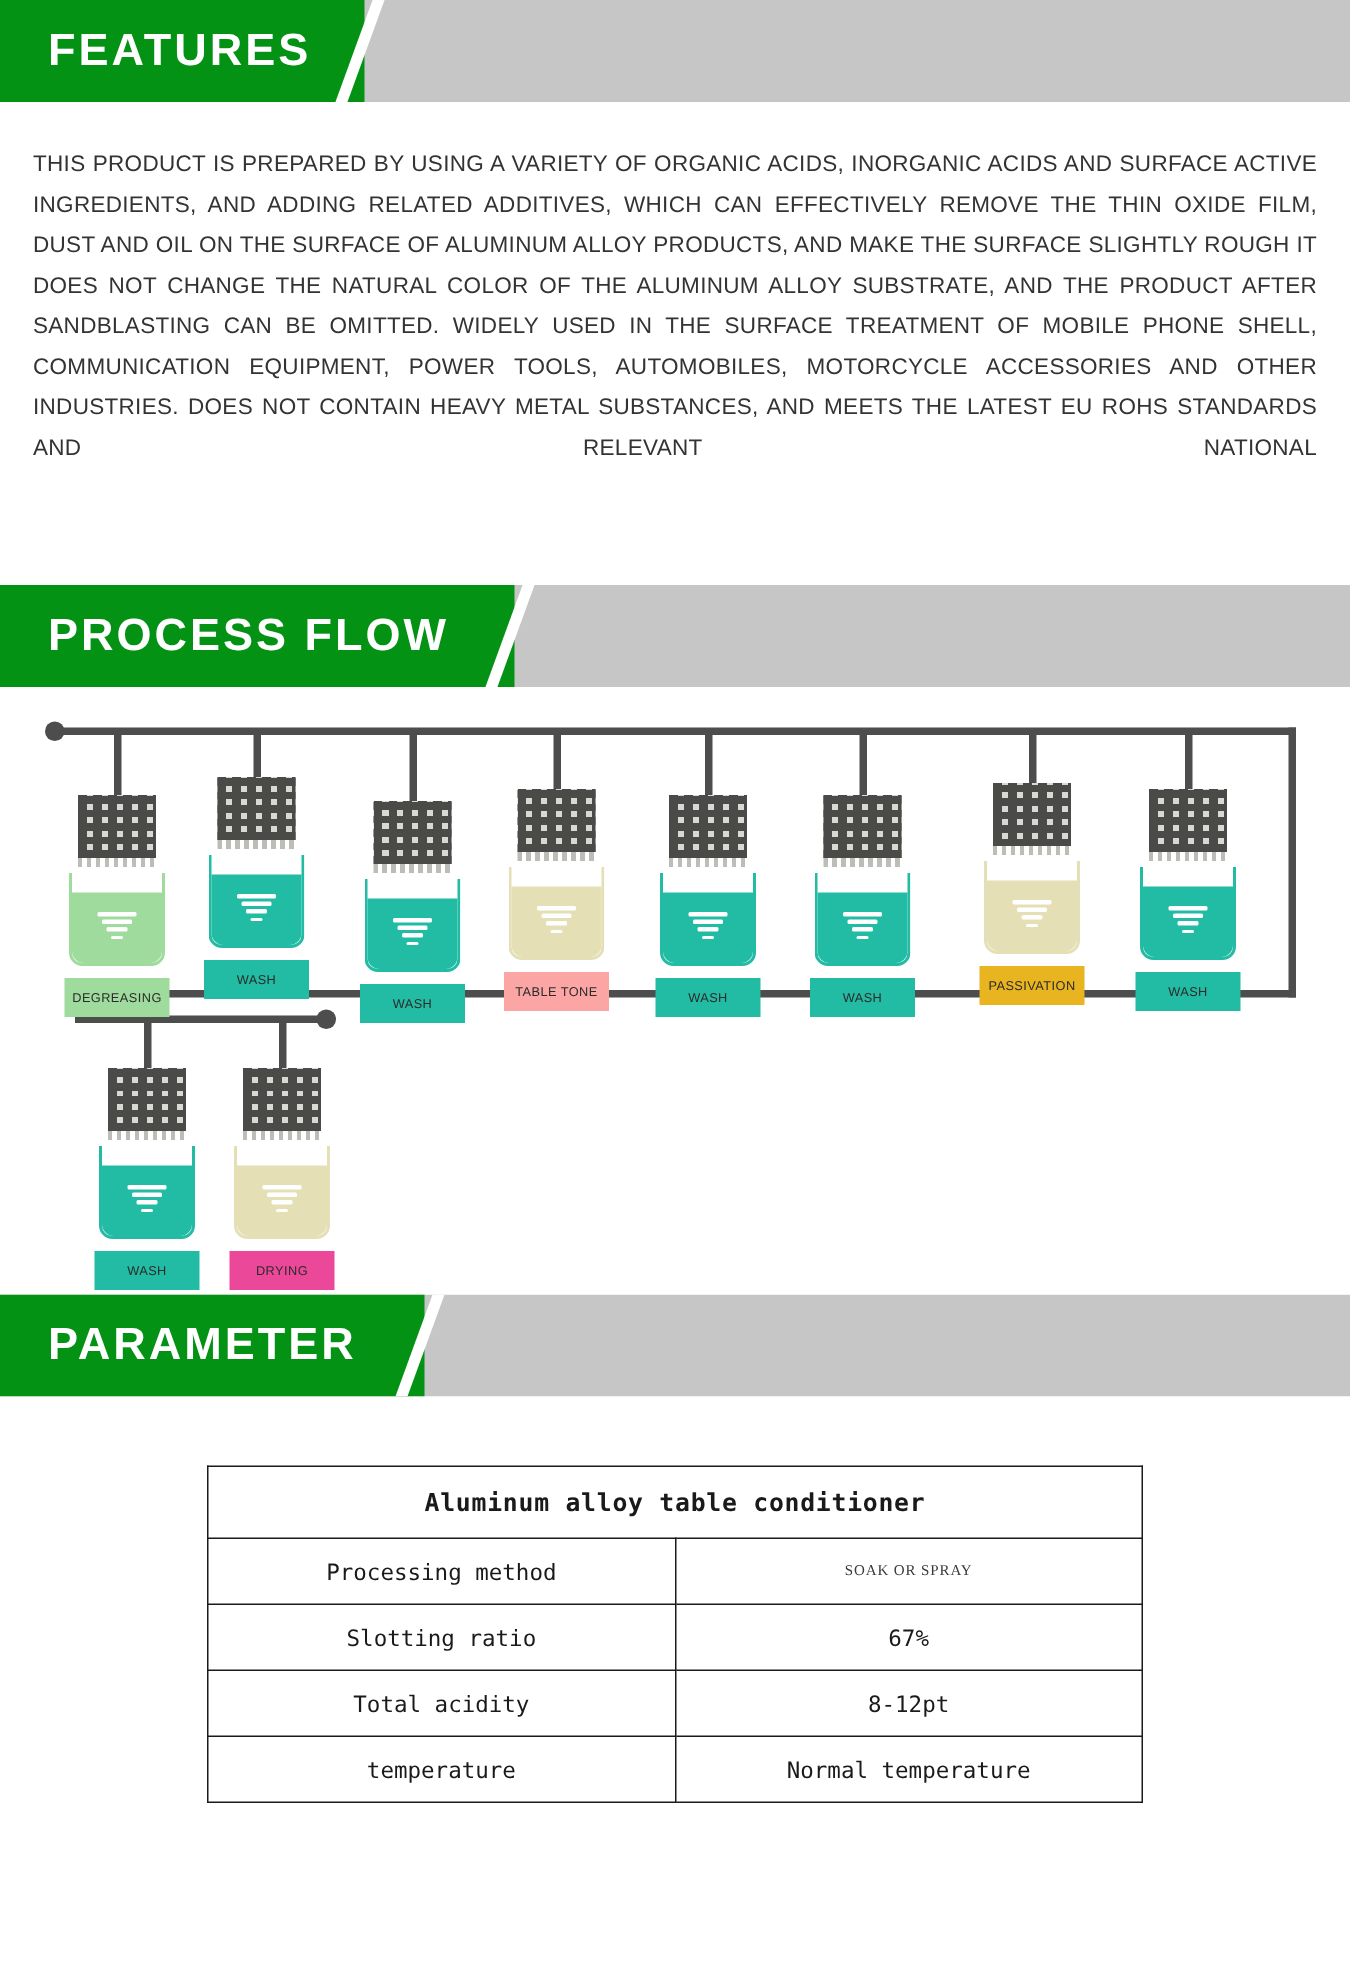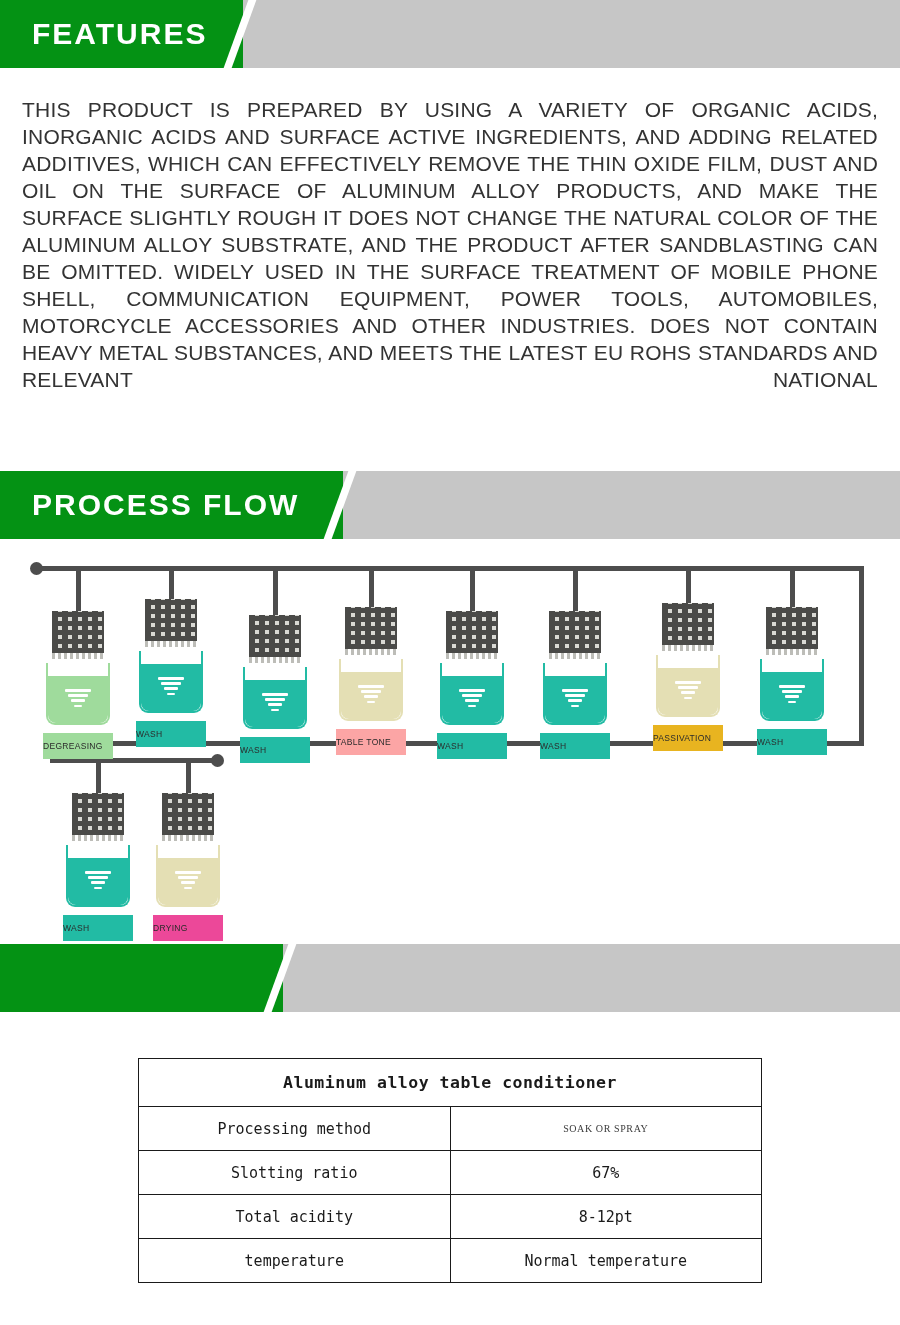--- a/index.html
+++ b/index.html
@@ -52,21 +52,21 @@
     font-size: 30px;
     font-weight: bold;
     letter-spacing: 2px;
     white-space: nowrap;
     z-index: 5;
   }
 
   
   .features-body {
     padding: 28px 22px 0 22px;
-    font-size: 21px;
+    font-size: 15px;
     line-height: 27px;
     color: #333333;
     text-align: justify;
     text-align-last: justify;
     letter-spacing: 0.2px;
   }
 
   
   .flow {
     position: relative;
@@ -145,21 +145,21 @@
   .tank .wave i:nth-child(2) { width: 20px; }
   .tank .wave i:nth-child(3) { width: 14px; }
   .tank .wave i:nth-child(4) { width: 8px; }
 
   .tag {
     position: absolute;
     left: 5px;
     width: 70px;
     height: 26px;
     line-height: 26px;
-    text-align: left;
+    text-align: center;
     font-size: 8.5px;
     letter-spacing: 0.3px;
     color: #2b2b2b;
     white-space: nowrap;
     overflow: hidden;
   }
 
   
   .param-wrap {
     padding-top: 46px;
@@ -388,20 +388,21 @@
         </div>
         <div class="tag" style="top: 152px; background: #ec4899;">DRYING</div>
       </div>
     </div>
 </div>
 
 <div class="banner">
   <div class="grey"></div>
   <div class="green" style="width:283px;"></div>
   <div class="divider" style="left:276px;"></div>
+  <div class="btitle">PARAMETER</div>
 </div>
 
 <div class="param-wrap">
   <table class="param">
     <tbody id="param-body">
         <tr>
           <td class="head" colspan="2">Aluminum alloy table conditioner</td>
         </tr>
         <tr>
           <td class="left-col">Processing method</td>

